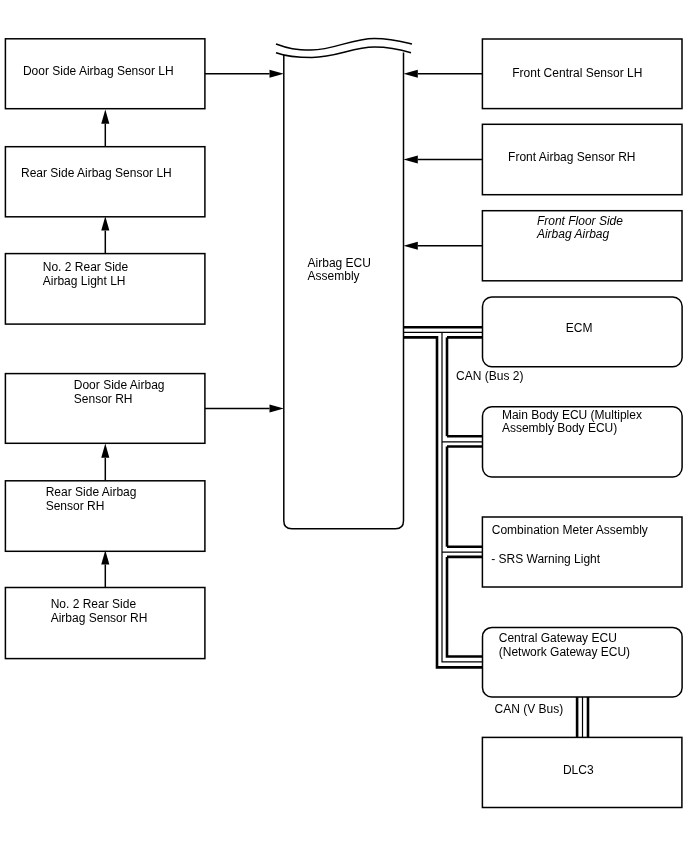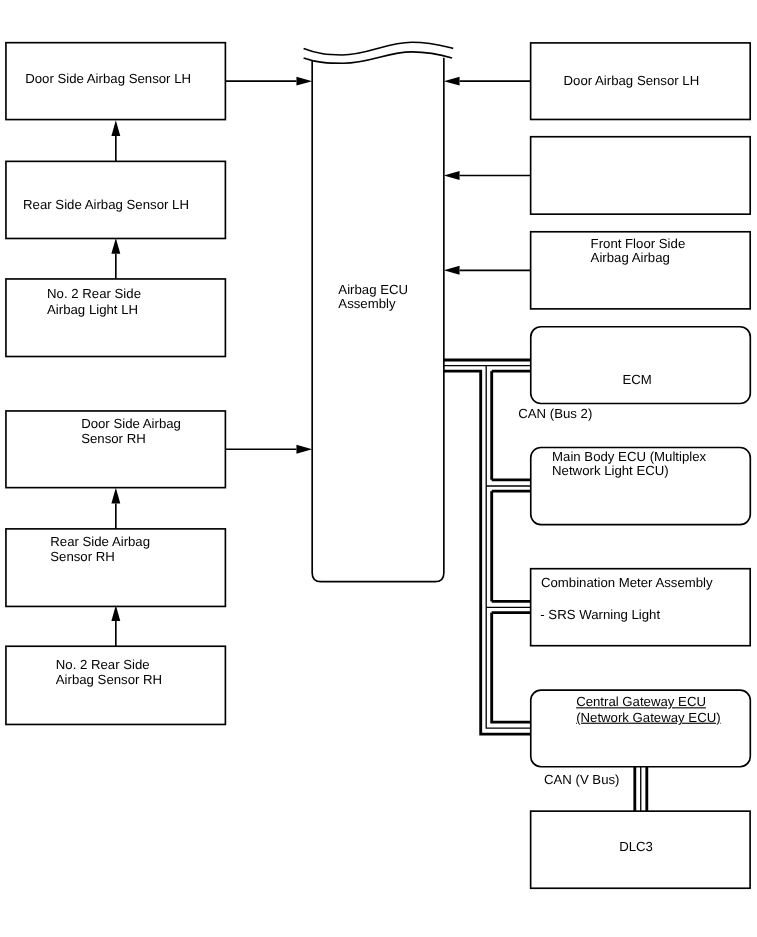--- a/index.html
+++ b/index.html
@@ -13,62 +13,65 @@
   svg.overlay{position:absolute;left:0;top:0;width:688px;height:852px;overflow:visible;pointer-events:none;}
 </style>
 </head>
 <body>
 
 <div id="page">
 
   <div class="box" style="left:4.65px;top:38.05px;width:201.0px;height:85px;text-align:right;">
     <div class="txt" style="left:18.25px;top:26.85px;"><span>Door Side Airbag Sensor LH</span></div>
   </div>
-  <div class="box" style="left:4.65px;top:151px;width:201.0px;height:71.6px;border-radius:27px;">
+  <div class="box" style="left:4.65px;top:138px;width:201.0px;height:71.6px;border-radius:27px;">
     <div class="txt" style="left:16.35px;top:28.95px;"><span>Rear Side Airbag Sensor LH</span></div>
   </div>
   <div class="box" style="left:4.65px;top:252.85px;width:201.0px;height:72.0px;">
     <div class="txt" style="left:38.15px;top:8.25px;"><span>No. 2 Rear Side</span><br><span>Airbag Light LH</span></div>
   </div>
   <div class="box" style="left:4.65px;top:372.85px;width:201.0px;height:71.2px;">
     <div class="txt" style="left:41.15px;top:6.15px;margin-left:28px;"><span>Door Side Airbag</span><br><span>Sensor RH</span></div>
   </div>
   <div class="box" style="left:4.65px;top:480.05px;width:226px;height:72.0px;">
     <div class="txt" style="left:41.05px;top:6.15px;"><span>Rear Side Airbag</span><br><span>Sensor RH</span></div>
   </div>
   <div class="box" style="left:4.65px;top:586.75px;width:201.0px;height:72.6px;">
     <div class="txt" style="left:46.05px;top:11.25px;"><span>No. 2 Rear Side</span><br><span>Airbag Sensor RH</span></div>
   </div>
 
   <div class="txt" style="left:307.6px;top:256.7px;"><span>Airbag ECU</span><br><span>Assembly</span></div>
 
   <div class="box" style="left:481.65px;top:38.25px;width:201.1px;height:71.1px;">
-    <div class="txt" style="left:30.65px;top:28.65px;"><span>Door Airbag Sensor LH</span></div>
+    <div class="txt" style="left:30.65px;top:28.65px;"><span>Front Central Sensor LH</span></div>
   </div>
-  <div class="box" style="left:481.65px;top:209.95px;width:201.1px;height:85px;">
+  <div class="box" style="left:481.65px;top:123.55px;width:201.1px;height:71.9px;">
+    <div class="txt" style="left:26.45px;top:27.65px;"><span>Front Airbag Sensor RH</span></div>
+  </div>
+  <div class="box" style="left:481.65px;top:209.95px;width:201.1px;height:85px;font-style:italic;">
     <div class="txt" style="left:55.25px;top:4.85px;"><span>Front Floor Side</span><br><span>Airbag Airbag</span></div>
   </div>
-  <div class="box round" style="left:481.75px;top:296.25px;width:201.1px;height:71.3px;margin-top:17px;">
+  <div class="box round" style="left:481.75px;top:296.25px;width:201.1px;height:71.3px;">
     <div class="txt" style="left:84.1px;top:25.55px;"><span>ECM</span></div>
   </div>
   <div class="box round" style="left:481.75px;top:406.05px;width:223px;height:71.6px;">
-    <div class="txt" style="left:20.15px;top:2.75px;"><span>Main Body ECU (Multiplex</span><br><span>Network Light ECU)</span></div>
+    <div class="txt" style="left:20.15px;top:2.75px;"><span>Main Body ECU (Multiplex</span><br><span>Assembly Body ECU)</span></div>
   </div>
   <div class="box" style="left:481.65px;top:516.25px;width:201.1px;height:71.5px;">
     <div class="txt" style="left:10.15px;top:8.05px;"><span>Combination Meter Assembly</span></div>
     <div class="txt" style="left:9.55px;top:36.75px;"><span>- SRS Warning Light</span></div>
   </div>
   <div class="box round" style="left:481.75px;top:626.65px;width:201.1px;height:71.1px;">
-    <div class="txt" style="left:42px;top:5.85px;text-decoration:underline;"><span>Central Gateway ECU</span><br><span>(Network Gateway ECU)</span></div>
+    <div class="txt" style="left:17px;top:5.85px;"><span>Central Gateway ECU</span><br><span>(Network Gateway ECU)</span></div>
   </div>
   <div class="box" style="left:481.65px;top:736.65px;width:180px;height:71.6px;">
     <div class="txt" style="left:81.25px;top:27.15px;"><span>DLC3</span></div>
   </div>
 
-  <div class="txt" style="left:456.1px;top:370.1px;margin-left:15px;"><span>CAN (Bus 2)</span></div>
+  <div class="txt" style="left:456.1px;top:370.1px;"><span>CAN (Bus 2)</span></div>
   <div class="txt" style="left:494.5px;top:702.7px;"><span>CAN (V Bus)</span></div>
 
   <svg class="overlay" viewBox="0 0 688 852">
     <g fill="none" stroke="#000" stroke-width="1.5">
       <rect x="5.4" y="38.8" width="199.5" height="69.9"></rect>
       <rect x="5.4" y="146.7" width="199.5" height="70.1"></rect>
       <rect x="5.4" y="253.6" width="199.5" height="70.5"></rect>
       <rect x="5.4" y="373.6" width="199.5" height="69.7"></rect>
       <rect x="5.4" y="480.8" width="199.5" height="70.5"></rect>
       <rect x="5.4" y="587.5" width="199.5" height="71.1"></rect>

